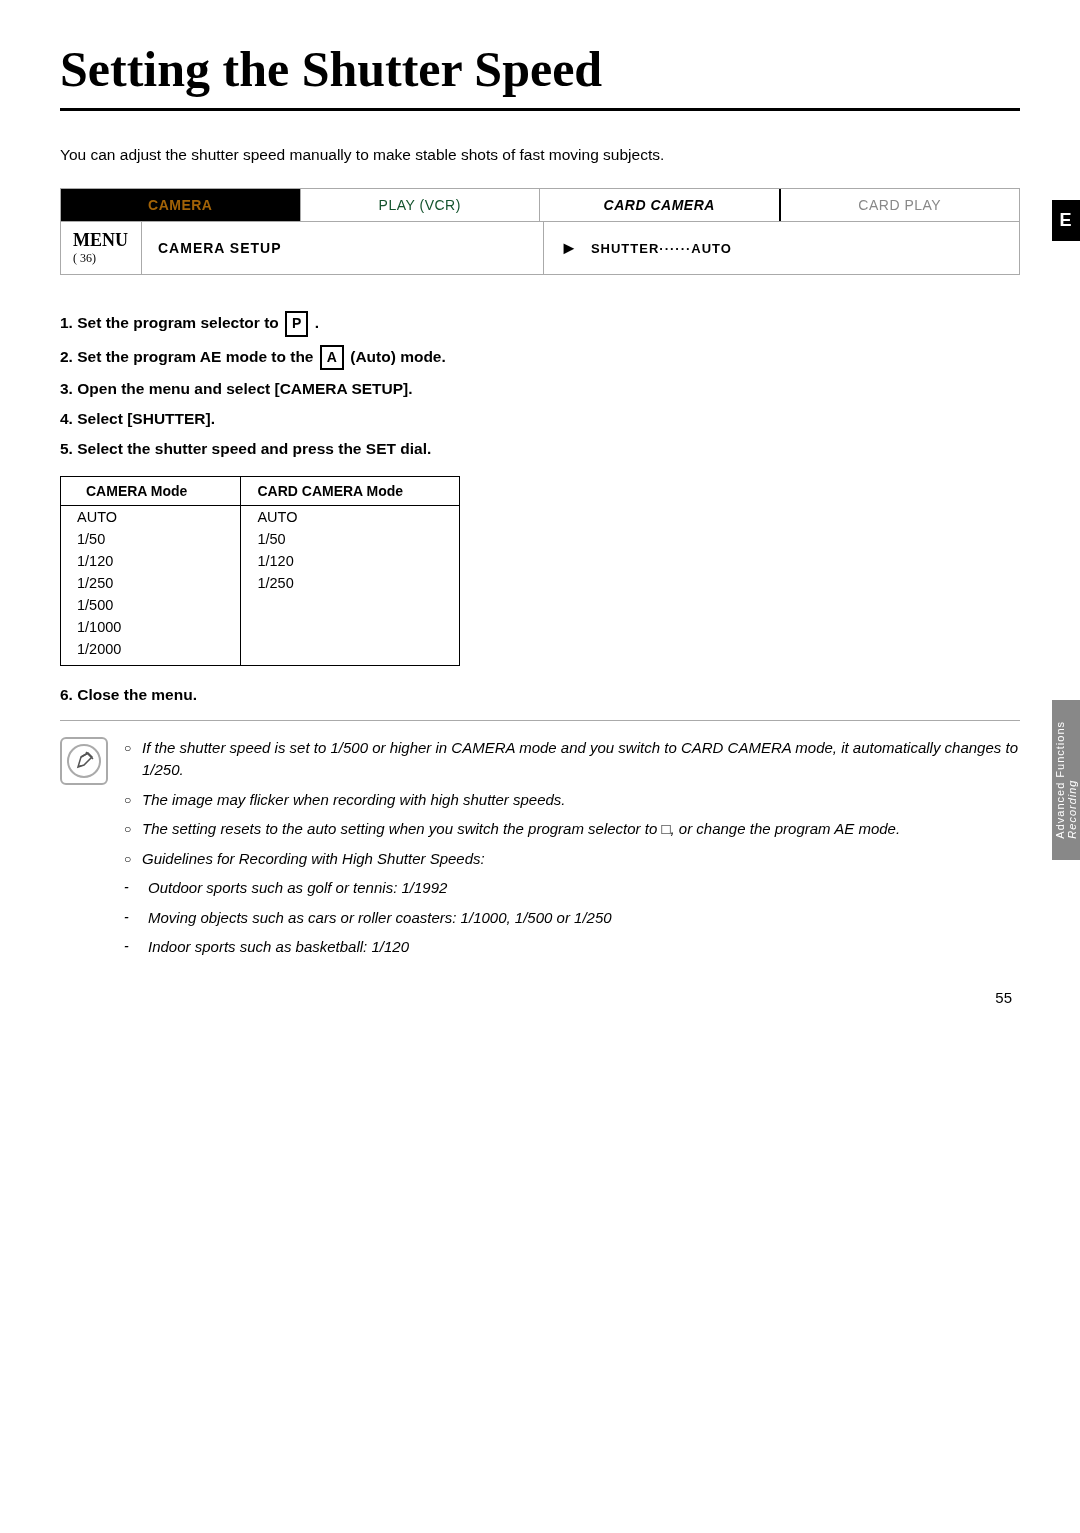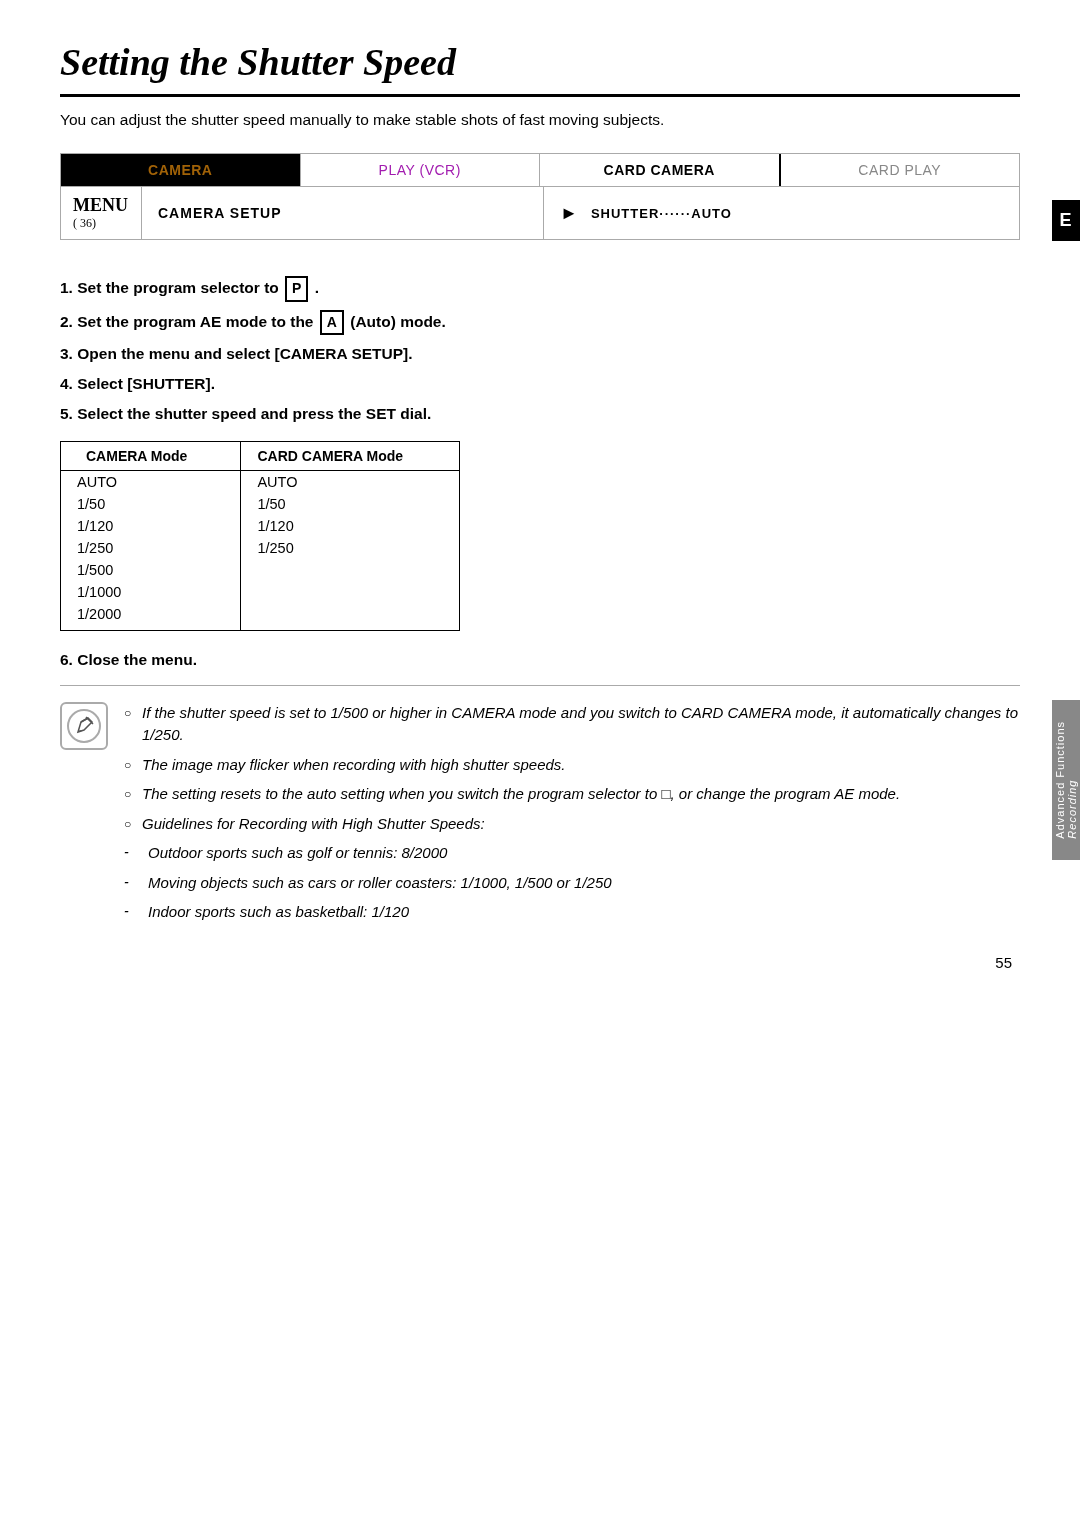--- a/index.html
+++ b/index.html
@@ -55,26 +55,25 @@
       font-size: 11px;
       writing-mode: vertical-rl;
       text-orientation: mixed;
       transform: rotate(180deg);
       white-space: nowrap;
       letter-spacing: 1px;
     }
 
     
     .page-title {
-      font-size: 38px;
-      font-weight: bold;
-      font-style: italic;
+      font-size: 50px;
+      font-weight: bold;
       border-bottom: 3px solid #000;
       padding-bottom: 10px;
-      margin-bottom: 11px;
+      margin-bottom: 32px;
       font-family: 'Times New Roman', Times, serif;
     }
 
     
     .intro-text {
       font-size: 15.5px;
       margin-bottom: 22px;
       line-height: 1.5;
     }
 
@@ -96,20 +95,21 @@
     }
     .mode-tab:last-child {
       border-right: none;
     }
     .mode-tab.active {
       background: #000;
       color: #a16207;
     }
     .mode-tab.bold-border {
       border-right: 2px solid #000;
+      font-style: italic;
     }
 
     
     .menu-row {
       display: flex;
       align-items: stretch;
       border: 1.5px solid #aaa;
       border-top: none;
       margin-bottom: 36px;
     }
@@ -297,21 +297,21 @@
   </div>
 
   <h1 class="page-title">Setting the Shutter Speed</h1>
 
   <p class="intro-text">You can adjust the shutter speed manually to make stable shots of fast moving subjects.</p>
 
   <div class="mode-tabs">
     <div class="mode-tab active">
       <span>CAMERA</span>
     </div>
-    <div class="mode-tab" style="color:#a21caf; font-weight:normal;">
+    <div class="mode-tab" style="color:#14532d; font-weight:normal;">
       <span>PLAY (VCR)</span>
     </div>
     <div class="mode-tab bold-border" style="border-right:2px solid #000;">
       <span>CARD CAMERA</span>
     </div>
     <div class="mode-tab" style="color:#888; font-weight:normal;">
       <span>CARD PLAY</span>
     </div>
   </div>
 
@@ -409,21 +409,21 @@
         <path d="M15 14 L22 10" stroke="#555" stroke-width="1.5"></path>
         <path d="M12 24 L14 22 L16 23 Z" fill="#555"></path>
         <path d="M20 9 L27 16" stroke="#555" stroke-width="1.5"></path>
       </svg>
     </div>
     <div class="note-content" id="note-content">
     <div class="note-item">If the shutter speed is set to 1/500 or higher in CAMERA mode and you switch to CARD CAMERA mode, it automatically changes to 1/250.</div>
         <div class="note-item">The image may flicker when recording with high shutter speeds.</div>
         <div class="note-item">The setting resets to the auto setting when you switch the program selector to □, or change the program AE mode.</div>
         <div class="note-item">Guidelines for Recording with High Shutter Speeds:</div>
-        <div class="note-item dash-item">Outdoor sports such as golf or tennis: 8/2000</div>
+        <div class="note-item dash-item">Outdoor sports such as golf or tennis: 1/1992</div>
         <div class="note-item dash-item">Moving objects such as cars or roller coasters: 1/1000, 1/500 or 1/250</div>
         <div class="note-item dash-item">Indoor sports such as basketball: 1/120</div>
       </div>
   </div>
 
   <div class="page-number">55</div>
 
 </div>
 
 </body></html>

